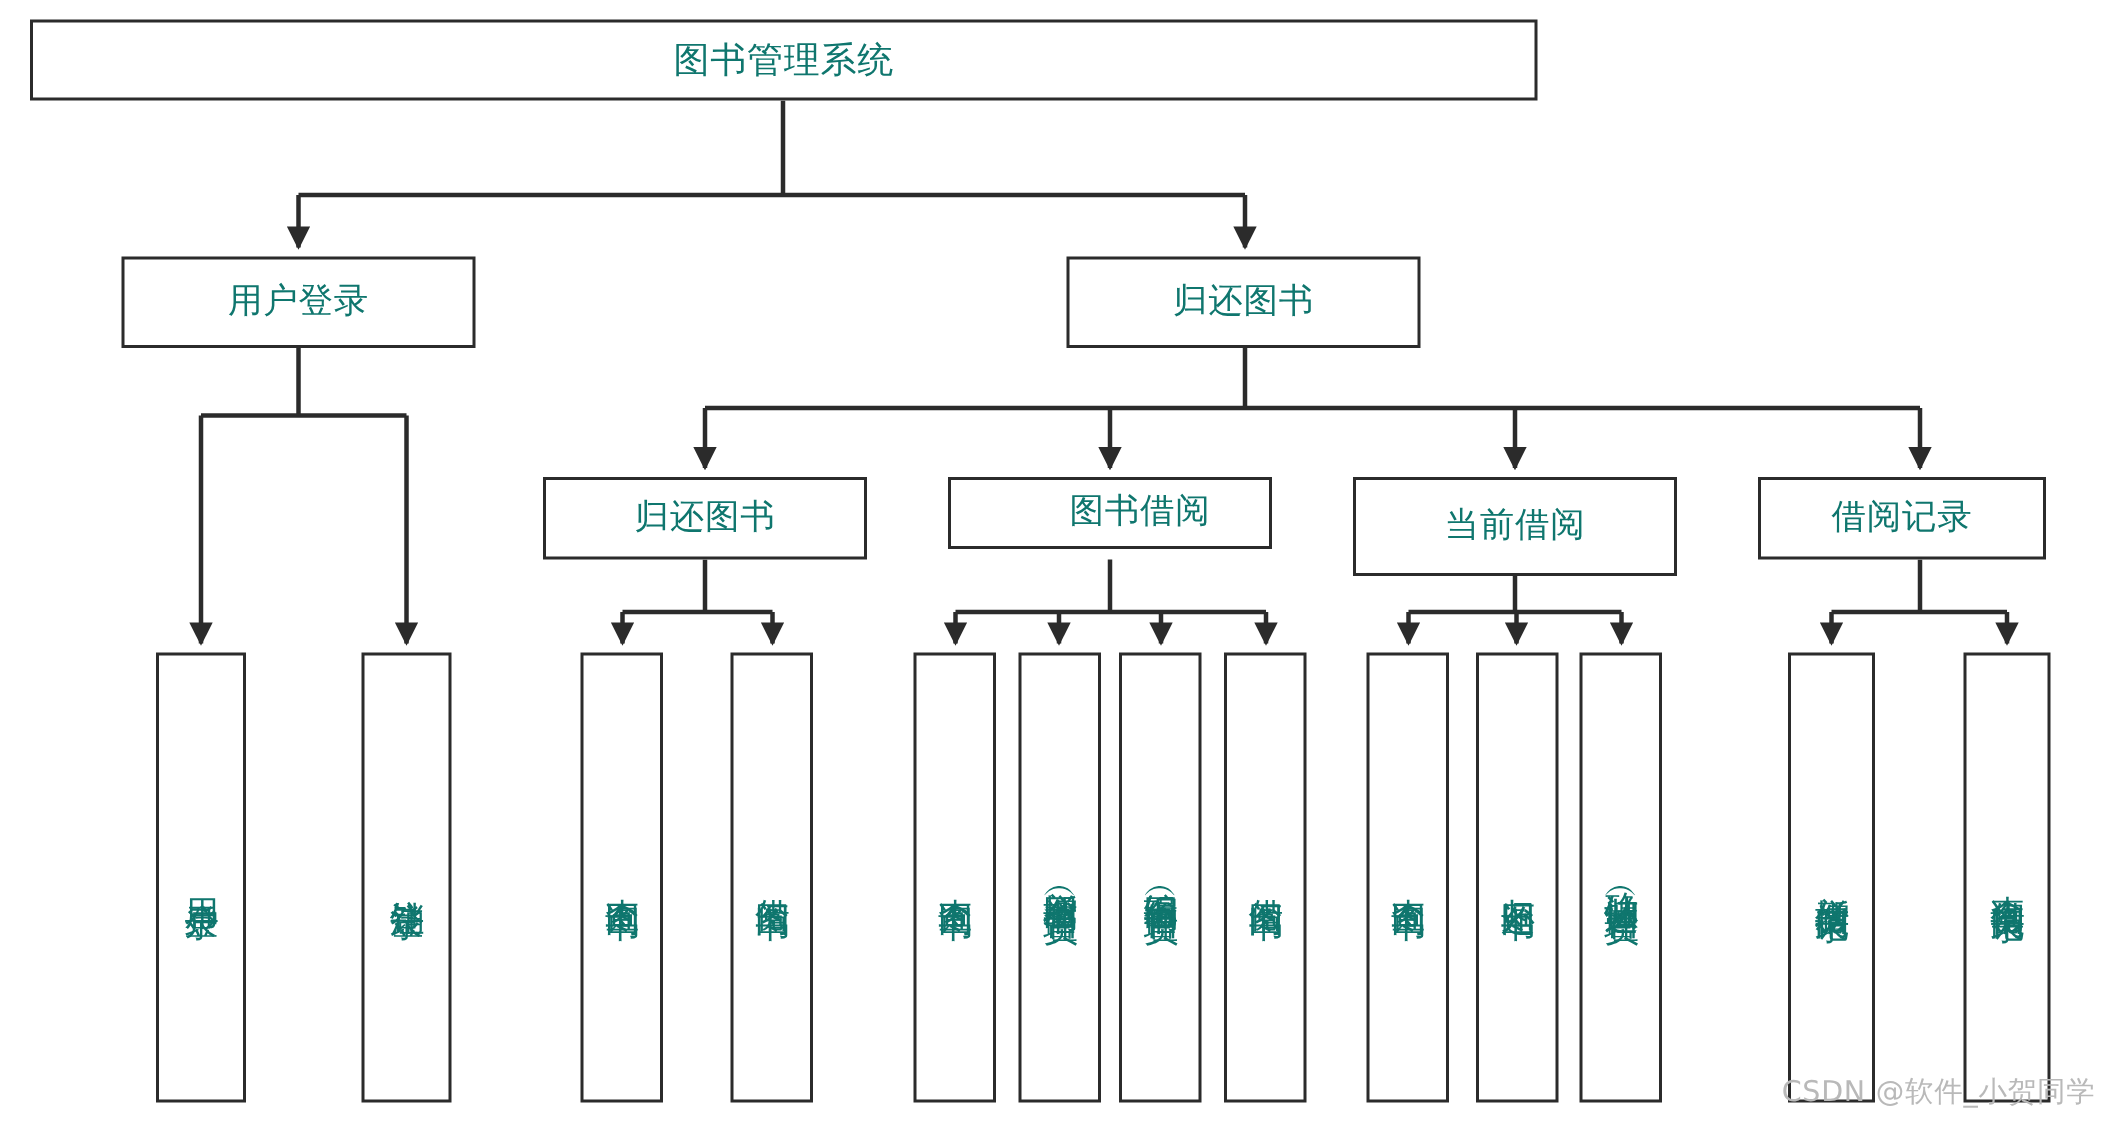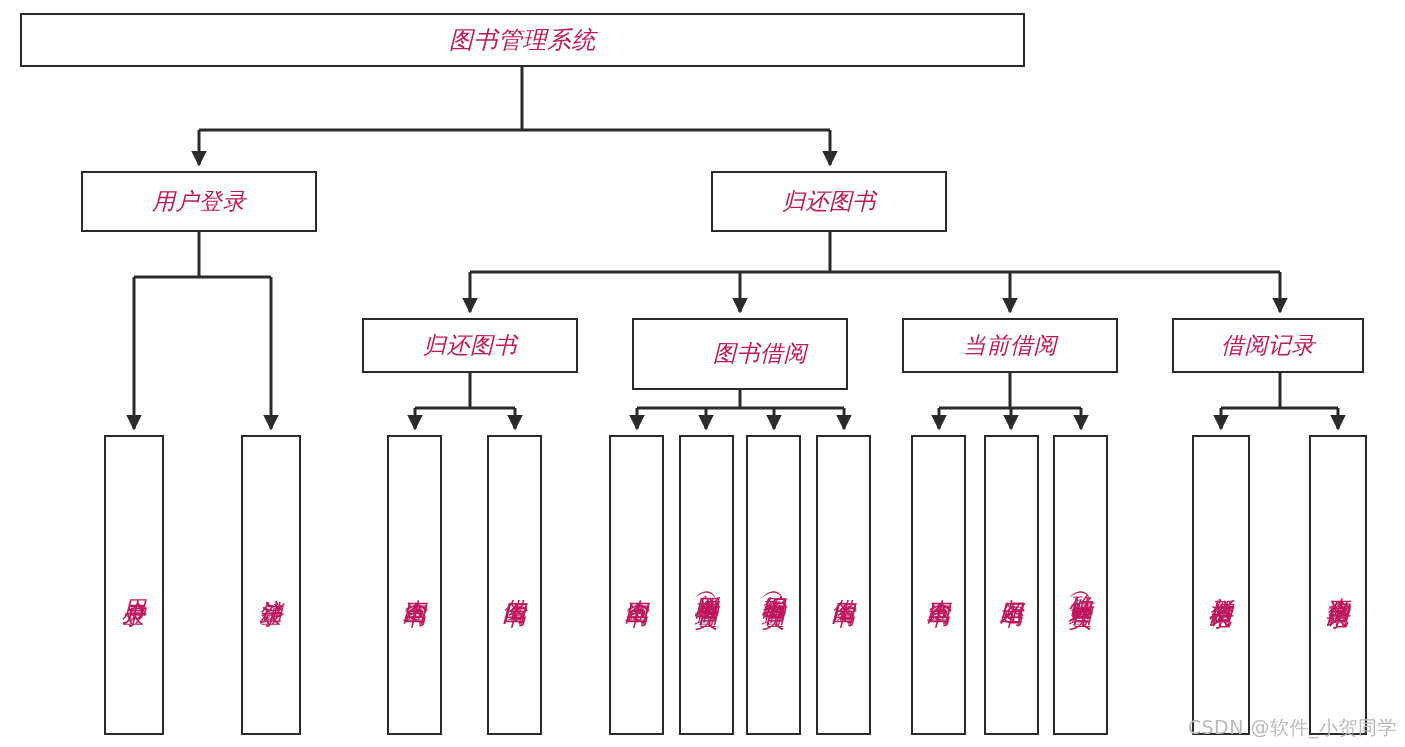--- a/index.html
+++ b/index.html
@@ -26,22 +26,21 @@
     pointer-events: none;
   }
   .node {
     position: absolute;
     box-sizing: border-box;
     background: #ffffff;
     border: 2.5px solid #2b2b2b;
     display: flex;
     align-items: center;
     justify-content: center;
-    color: #be185d;
-    font-style: italic;
+    color: #0f766e;
   }
   .node .label {
     display: block;
     text-align: center;
     line-height: 1.18;
   }
   
   .node.horiz .label {
     writing-mode: horizontal-tb;
     font-size: 23px;
@@ -137,24 +136,24 @@
   <div class="node horiz" style="left:81px; top:171px; width:236px; height:61px;">
     <span class="label">用户登录</span>
   </div>
   <div class="node horiz" style="left:711px; top:171px; width:236px; height:61px;">
     <span class="label">归还图书</span>
   </div>
 
   <div class="node horiz" style="left:362px; top:318px; width:216px; height:55px;">
     <span class="label">归还图书</span>
   </div>
-  <div class="node horiz" style="left:632px; top:318px; width:216px; height:72px;padding-left:40px;">
+  <div class="node horiz" style="left:632px; top:318px; width:216px; height:48px;padding-left:40px;">
     <span class="label">图书借阅</span>
   </div>
-  <div class="node horiz" style="left:902px; top:318px; width:216px; height:55px;">
+  <div class="node horiz" style="left:902px; top:318px; width:216px; height:66px;">
     <span class="label">当前借阅</span>
   </div>
   <div class="node horiz" style="left:1172px; top:318px; width:192px; height:55px;">
     <span class="label">借阅记录</span>
   </div>
 
   <div class="node vert" style="left:104px; top:435px; width:60px; height:300px;">
     <span class="label">用户登录</span>
   </div>
   <div class="node vert" style="left:241px; top:435px; width:60px; height:300px;">

